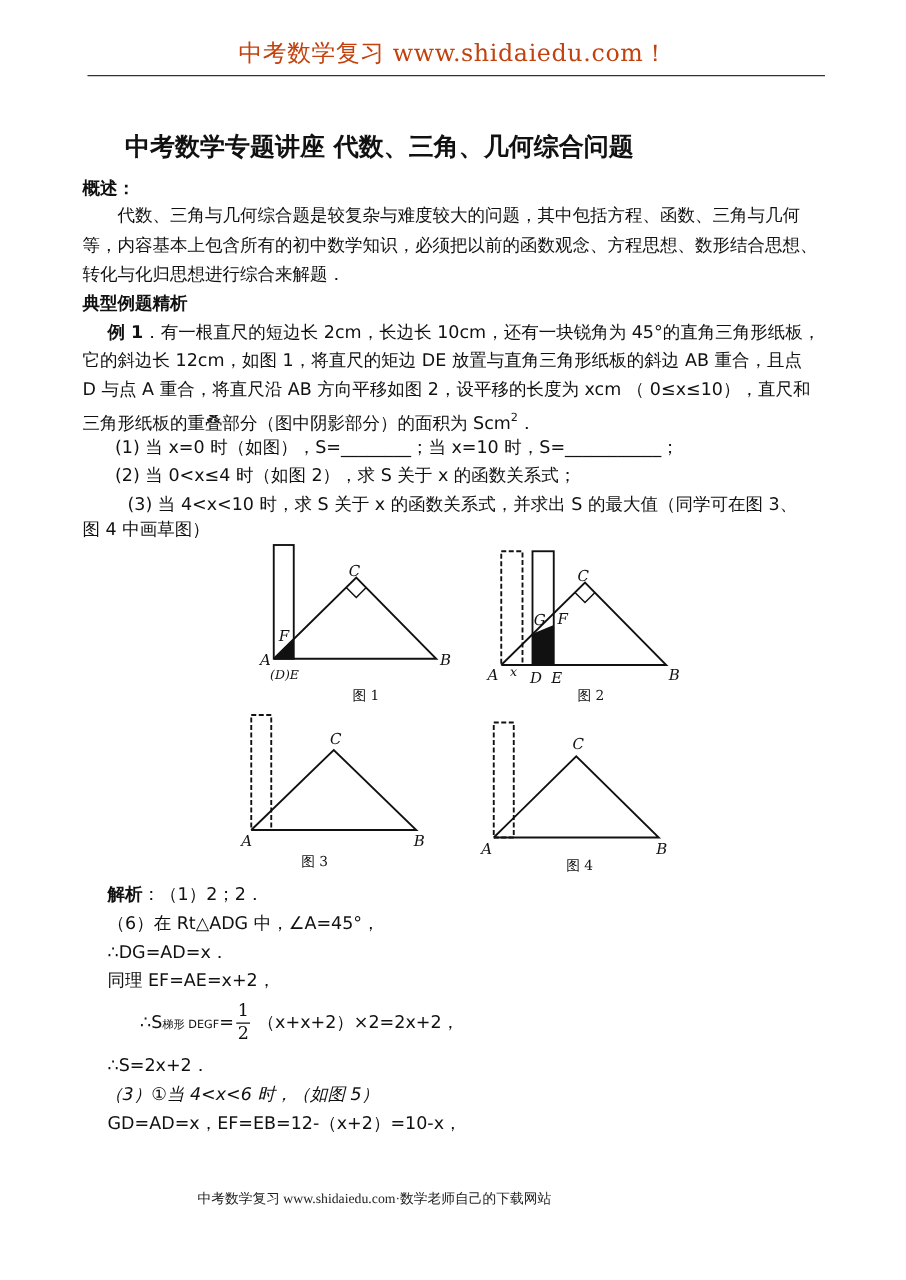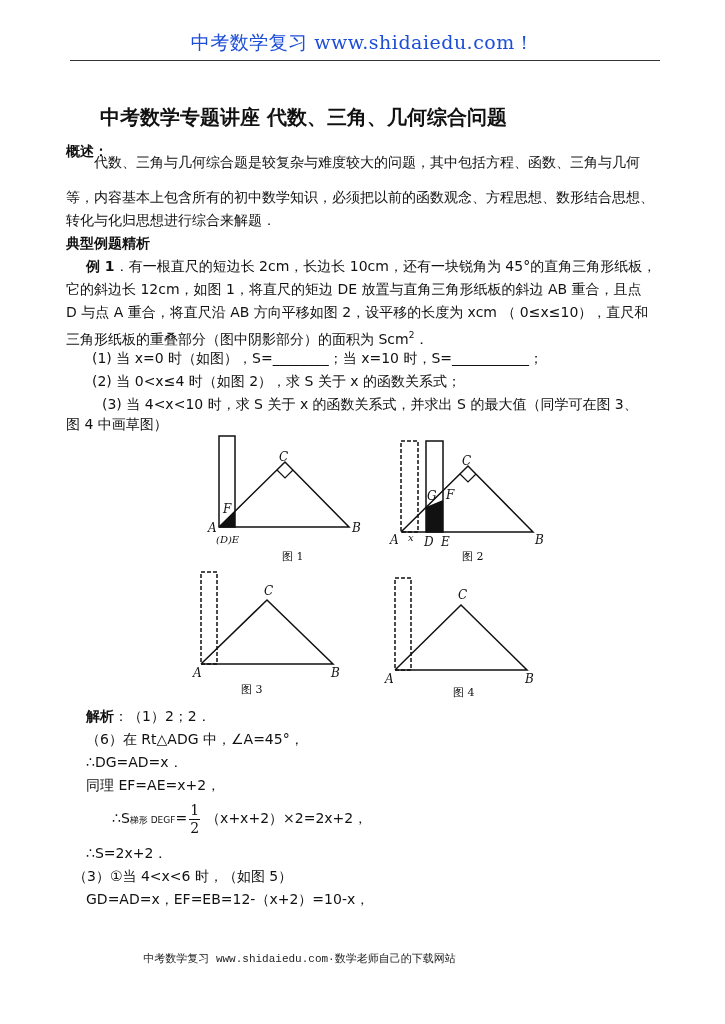--- a/index.html
+++ b/index.html
@@ -1,41 +1,41 @@
 <!DOCTYPE html>
 <html><head>
 <meta charset="utf-8">
 <style>
   html, body { margin: 0; padding: 0; background: #ffffff; }
   body { width: 725px; height: 1024px; position: relative; overflow: hidden; color: #111; font-family: "DejaVu Sans", sans-serif; }
-  .header { position: absolute; left: 0; top: 30px; width: 725px; text-align: center; font-family: "DejaVu Serif", serif; font-size: 19px; color: #1d4ed8; letter-spacing: 0.5px; }
+  .header { position: absolute; left: 0; top: 30px; width: 725px; text-align: center; font-family: "DejaVu Serif", serif; font-size: 19px; color: #c2410c; letter-spacing: 0.5px; }
   .header-rule { position: absolute; left: 70px; top: 60px; width: 590px; height: 0; border-top: 1.5px solid #333; }
   .title { position: absolute; left: 0; top: 104px; width: 607px; text-align: center; font-size: 20px; font-weight: bold; }
   .line { position: absolute; left: 66px; font-size: 14px; line-height: 20px; white-space: nowrap; }
   .bold { font-weight: bold; }
   .sup { font-size: 9px; vertical-align: 6px; }
   .sub { font-size: 9px; }
   .frac { display: inline-block; vertical-align: middle; text-align: center; font-family: "DejaVu Serif", serif; font-size: 14px; line-height: 17px; margin: 0 6px 0 2px; }
   .frac span { display: block; }
   .frac .num { border-bottom: 1px solid #111; padding: 0 1px; }
   .figures { position: absolute; left: 0; top: 0; }
-  .footer { position: absolute; left: 0; top: 951px; width: 599px; text-align: center; font-family: Liberation Mono, monospace; font-size: 11px; color: #222; }
+  .footer { position: absolute; left: 0; top: 951px; width: 599px; text-align: center; font-family: Liberation Serif, serif; font-size: 11px; color: #222; }
   svg text { font-family: "DejaVu Serif", serif; font-style: italic; font-size: 12px; fill: #111; }
   svg text.cap { font-style: normal; font-size: 11px; }
 </style>
 </head>
 <body>
 
 <div class="header">中考数学复习 www.shidaiedu.com！</div>
 <div class="header-rule"></div>
 
 <div class="title">中考数学专题讲座 代数、三角、几何综合问题</div>
 
 <div class="line bold" style="top:141px;">概述：</div>
-<div class="line" style="top:152px; left:94px;">代数、三角与几何综合题是较复杂与难度较大的问题，其中包括方程、函数、三角与几何</div>
+<div class="line" style="top:163px; left:94px;">代数、三角与几何综合题是较复杂与难度较大的问题，其中包括方程、函数、三角与几何</div>
 <div class="line" style="top:187px;">等，内容基本上包含所有的初中数学知识，必须把以前的函数观念、方程思想、数形结合思想、</div>
 <div class="line" style="top:210px;">转化与化归思想进行综合来解题．</div>
 <div class="line bold" style="top:233px;">典型例题精析</div>
 
 <div class="line" style="top:256px; left:86px;">
   <span class="bold">例 1</span><span>．有一根直尺的短边长 2cm，长边长 10cm，还有一块锐角为 45°的直角三角形纸板，</span>
 </div>
 <div class="line" style="top:279px;">它的斜边长 12cm，如图 1，将直尺的矩边 DE 放置与直角三角形纸板的斜边 AB 重合，且点</div>
 <div class="line" style="top:302px;">D 与点 A 重合，将直尺沿 AB 方向平移如图 2，设平移的长度为 xcm （ 0≤x≤10），直尺和</div>
 <div class="line" style="top:325px;">
@@ -100,16 +100,16 @@
 <div class="line" style="top:706px; left:86px;">
   <span class="bold">解析</span><span>：（1）2；2．</span>
 </div>
 <div class="line" style="top:729px; left:86px;">（6）在 Rt△ADG 中，∠A=45°，</div>
 <div class="line" style="top:752px; left:86px;">∴DG=AD=x．</div>
 <div class="line" style="top:775px; left:86px;">同理 EF=AE=x+2，</div>
 <div class="line" style="top:798px; left:86px; line-height:40px;margin-left:26px;">
   <span>∴S</span><span class="sub">梯形 DEGF</span><span>=</span><span class="frac"><span class="num">1</span><span class="den">2</span></span><span>（x+x+2）×2=2x+2，</span>
 </div>
 <div class="line" style="top:843px; left:86px;">∴S=2x+2．</div>
-<div class="line" style="top:866px; left:73px;">（3）①当 4&lt;x&lt;6 时，（如图 5）</div>
+<div class="line" style="top:866px; left:84px;font-style:italic;">（3）①当 4&lt;x&lt;6 时，（如图 5）</div>
 <div class="line" style="top:889px; left:86px;">GD=AD=x，EF=EB=12-（x+2）=10-x，</div>
 
 <div class="footer">中考数学复习 www.shidaiedu.com·数学老师自己的下载网站</div>
 
 </body></html>

